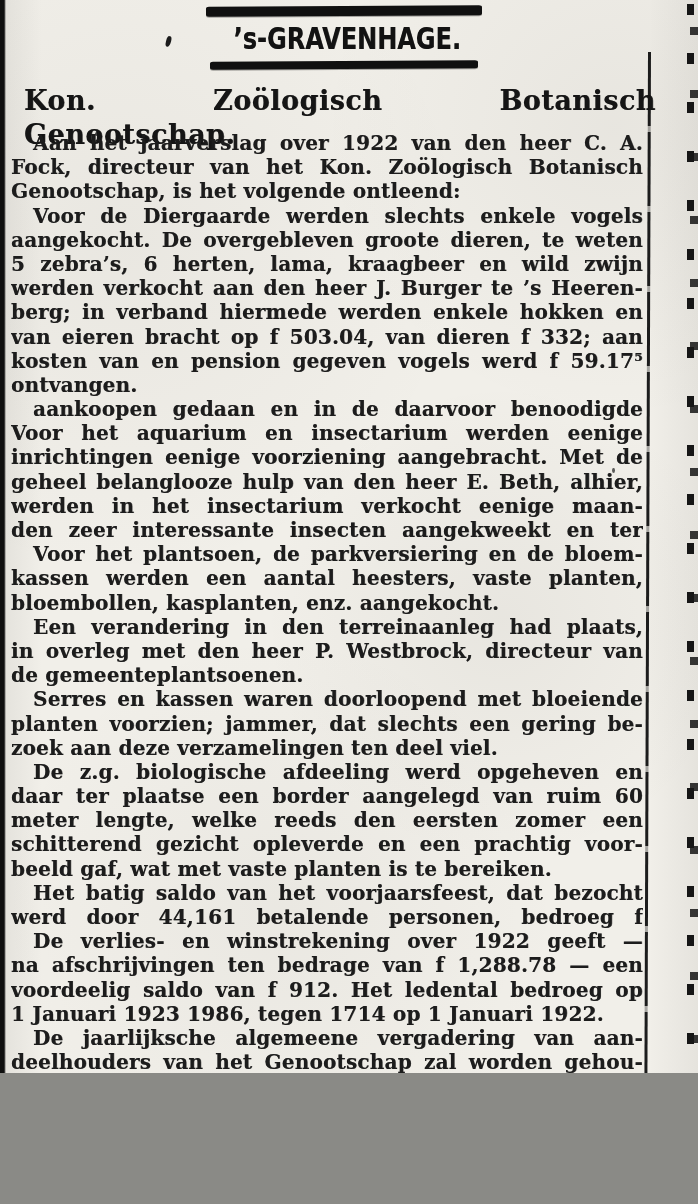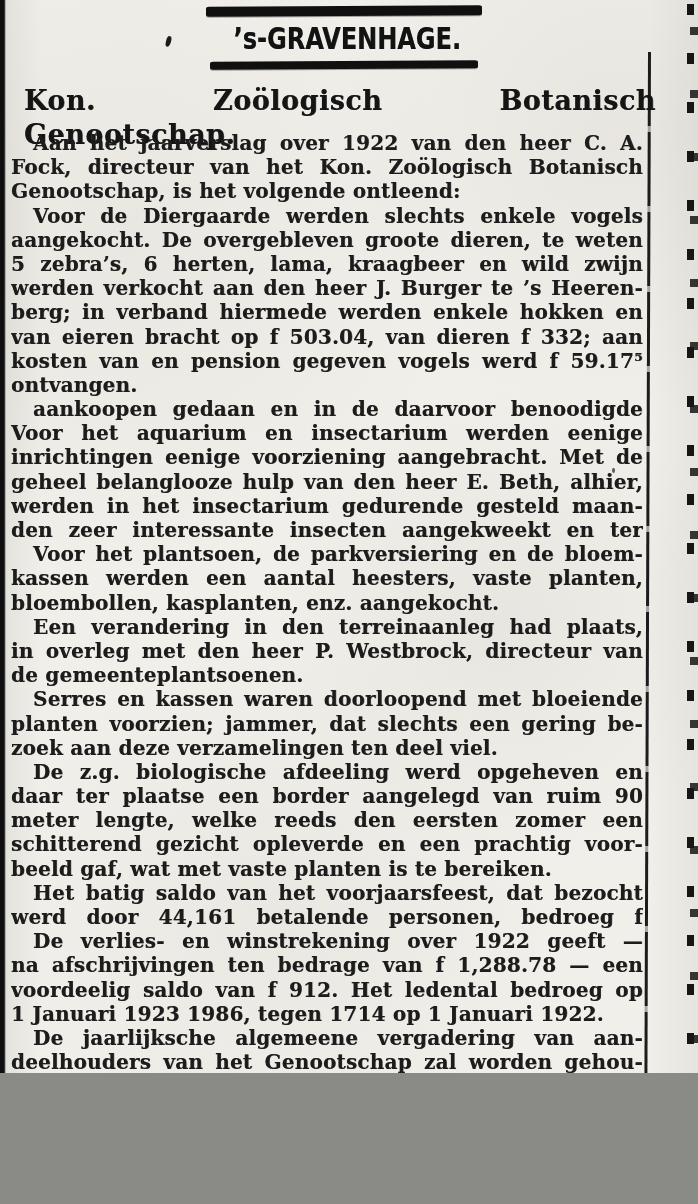--- a/index.html
+++ b/index.html
@@ -126,41 +126,41 @@
         <div class="line">berg; in verband hiermede werden enkele hokken en</div>
         <div class="line">van eieren bracht op f 503.04, van dieren f 332; aan</div>
         <div class="line">kosten van en pension gegeven vogels werd f 59.17⁵</div>
         <div class="line last">ontvangen.</div>
       </div>
       <div class="para">
         <div class="line">aankoopen gedaan en in de daarvoor benoodigde</div>
         <div class="line">Voor het aquarium en insectarium werden eenige</div>
         <div class="line">inrichtingen eenige voorziening aangebracht. Met de</div>
         <div class="line">geheel belanglooze hulp van den heer E. Beth, alhier,</div>
-        <div class="line">werden in het insectarium gedurende gesteld maan-</div>
+        <div class="line">werden in het insectarium verkocht eenige maan-</div>
         <div class="line">den zeer interessante insecten aangekweekt en ter</div>
       </div>
       <div class="para">
         <div class="line">Voor het plantsoen, de parkversiering en de bloem-</div>
         <div class="line">kassen werden een aantal heesters, vaste planten,</div>
         <div class="line last">bloembollen, kasplanten, enz. aangekocht.</div>
       </div>
       <div class="para">
         <div class="line">Een verandering in den terreinaanleg had plaats,</div>
         <div class="line">in overleg met den heer P. Westbrock, directeur van</div>
         <div class="line last">de gemeenteplantsoenen.</div>
       </div>
       <div class="para">
         <div class="line">Serres en kassen waren doorloopend met bloeiende</div>
         <div class="line">planten voorzien; jammer, dat slechts een gering be-</div>
         <div class="line last">zoek aan deze verzamelingen ten deel viel.</div>
       </div>
       <div class="para">
         <div class="line">De z.g. biologische afdeeling werd opgeheven en</div>
-        <div class="line">daar ter plaatse een border aangelegd van ruim 90</div>
+        <div class="line">daar ter plaatse een border aangelegd van ruim 60</div>
         <div class="line">meter lengte, welke reeds den eersten zomer een</div>
         <div class="line">schitterend gezicht opleverde en een prachtig voor-</div>
         <div class="line last">beeld gaf, wat met vaste planten is te bereiken.</div>
       </div>
       <div class="para">
         <div class="line">Het batig saldo van het voorjaarsfeest, dat bezocht</div>
         <div class="line last">werd door 44,161 betalende personen, bedroeg f 13,643.</div>
       </div>
       <div class="para">
         <div class="line">De verlies- en winstrekening over 1922 geeft —</div>

